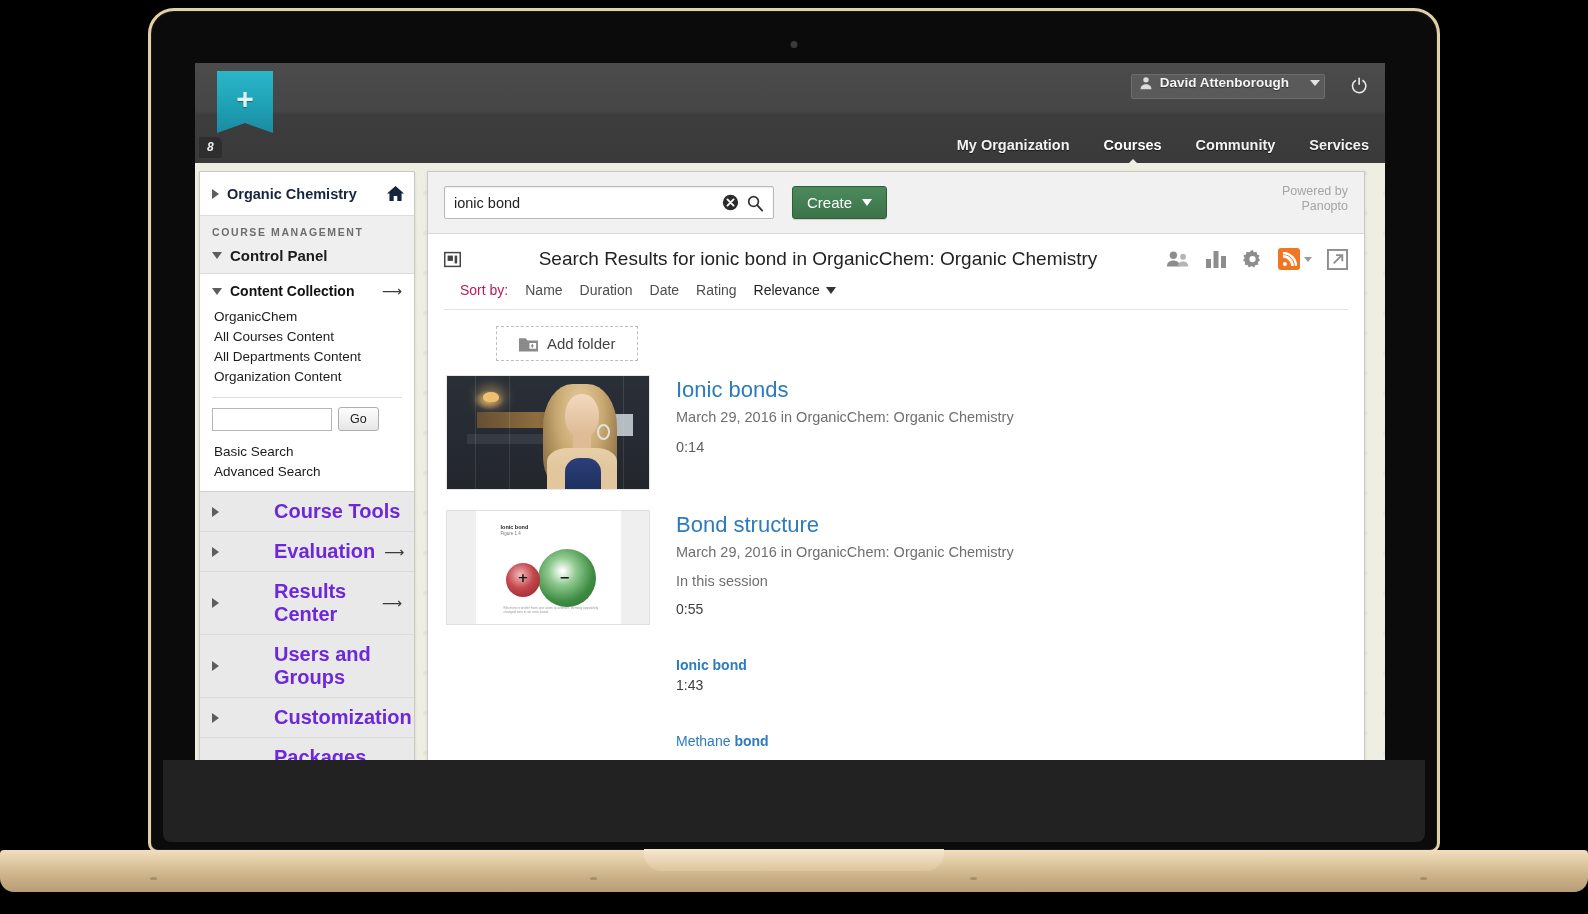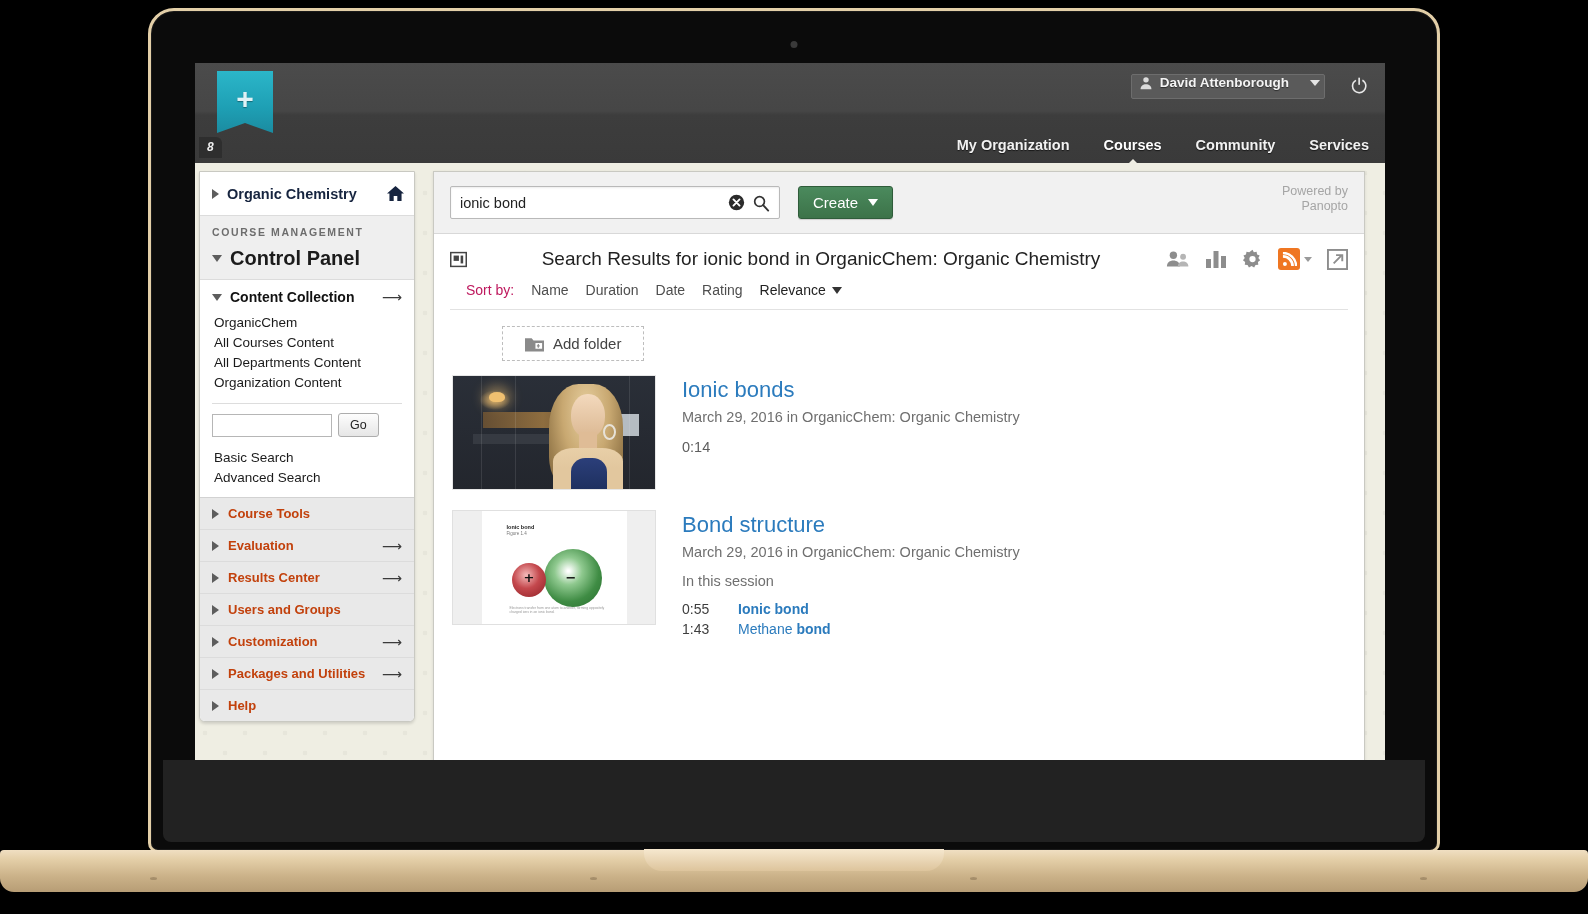--- a/index.html
+++ b/index.html
@@ -108,21 +108,20 @@
 
   
   .page {
     position: relative; height: 657px;
     background: #efeee3;
     background-image:
       radial-gradient(circle at 10px 10px, rgba(0,0,0,.035) 2.2px, transparent 2.6px),
       radial-gradient(circle at 30px 30px, rgba(0,0,0,.035) 2.2px, transparent 2.6px);
     background-size: 40px 40px, 40px 40px;
     display: flex;
-    gap: 6px;
   }
 
   
   .sidebar { width: 228px; padding: 8px 8px 0 4px; }
   .sb-panel {
     background: #fff;
     border: 1px solid #c9c9c2;
     border-radius: 0 0 6px 6px;
     box-shadow: 0 2px 3px rgba(0,0,0,.13);
     overflow: hidden;
@@ -136,21 +135,21 @@
   .tri-d { width:0;height:0;border-left:5px solid transparent;border-right:5px solid transparent;border-top:7px solid #5d5d5d;}
   .home-ico { width: 17px; height: 17px; fill: #16243f; }
 
   .sb-section {
     background: #efefef; border-top: 1px solid #dcdcdc; border-bottom: 1px solid #dcdcdc;
     padding: 10px 12px 9px 12px;
   }
   .sb-section .cmgmt { color: #6d6d6d; font-size: 10.5px; letter-spacing: 1.6px; font-weight: bold;
                        margin-bottom: 9px; }
   .sb-cp { display:flex; align-items:center; gap:8px; }
-  .sb-cp .lbl { color:#1b1b1b; font-weight:bold; font-size:20px; }
+  .sb-cp .lbl { color:#1b1b1b; font-weight:bold; font-size:15px; }
 
   .sb-block { padding: 9px 12px 0 12px; background:#fff;}
   .sb-cc { display:flex; align-items:center; gap:8px; margin-bottom: 7px;}
   .sb-cc .lbl { color:#111; font-weight:bold; font-size:14px; flex:1;}
   .arrow-r { color:#3a3a3a; font-size:14px; line-height:10px;}
   .sb-link { display:block; color:#1b1b1b; font-size:13.5px; text-decoration:none; padding: 2.5px 0 2.5px 2px;}
   .sb-divider { border-top:1px solid #ddd; margin: 11px 0 9px 0;}
   .sb-search { display:flex; gap: 6px; align-items:center; padding-bottom: 10px;}
   .sb-search input {
     width: 120px; height: 23px; border:1px solid #b6b6b6; background:#fff;
@@ -163,21 +162,21 @@
     font-family:"Liberation Sans",sans-serif;
   }
   .sb-searchlinks { padding-bottom: 10px; }
 
   .sb-tools { background: #e9e9e9; border-top:1px solid #d2d2d2;}
   .sb-tool {
     display:flex; align-items:center; gap:9px;
     padding: 8px 12px 8px 12px; border-bottom: 1px solid #dcdcdc;
   }
   .sb-tool:last-child{border-bottom:none;}
-  .sb-tool .lbl { color:#c2410c; font-size:13px; font-weight:bold; flex:1; }
+  .sb-tool .lbl { color:#6d28d9; font-size:20px; font-weight:bold; flex:1;margin-left:46px; }
 
   
   .content-wrap { flex:1; padding: 8px 20px 0 4px; }
   .card {
     background:#fff; border:1px solid #c9c9c2; height: 640px;
     box-shadow: 0 1px 3px rgba(0,0,0,.1);
   }
 
   .searchbar {
     background:#f1f1f1; border-bottom:1px solid #d8d8d8;
@@ -241,21 +240,21 @@
 
   .result { display:flex; gap: 26px; padding: 14px 16px 0 18px; }
   .thumb { width: 204px; height: 115px; flex: 0 0 204px; overflow:hidden; position:relative;
            border:1px solid #e7e7e7; background:#111; }
   .rinfo { padding-top: 2px; }
   .rtitle { color:#2b7bbd; font-size:22px; font-weight:normal; text-decoration:none; display:block; }
   .rmeta { color:#6f6f6f; font-size:14.5px; margin-top:6px; }
   .rdur { color:#5e5e5e; font-size:14.5px; margin-top:14px; }
   .rsess { color:#6f6f6f; font-size:14.5px; margin-top:13px; }
   .tlist { margin-top: 10px; }
-  .trow { display:flex; gap: 20px; line-height: 20px; }
+  .trow { display:flex; gap: 20px; line-height: 20px; flex-direction: column; }
   .ttime { color:#3e3e3e; font-size:14px; width: 36px; flex:0 0 36px;}
   .tlink { color:#2b7bbd; font-size:14px; text-decoration:none; }
   .tlink b { font-weight: bold; }
 
   
   .t1 { position:absolute; inset:0;
     background:
       radial-gradient(ellipse 22px 14px at 42px 24px, rgba(240,190,110,.85), rgba(240,190,110,0) 70%),
       linear-gradient(180deg,#2a2f38 0%, #23262d 100%);
   }

